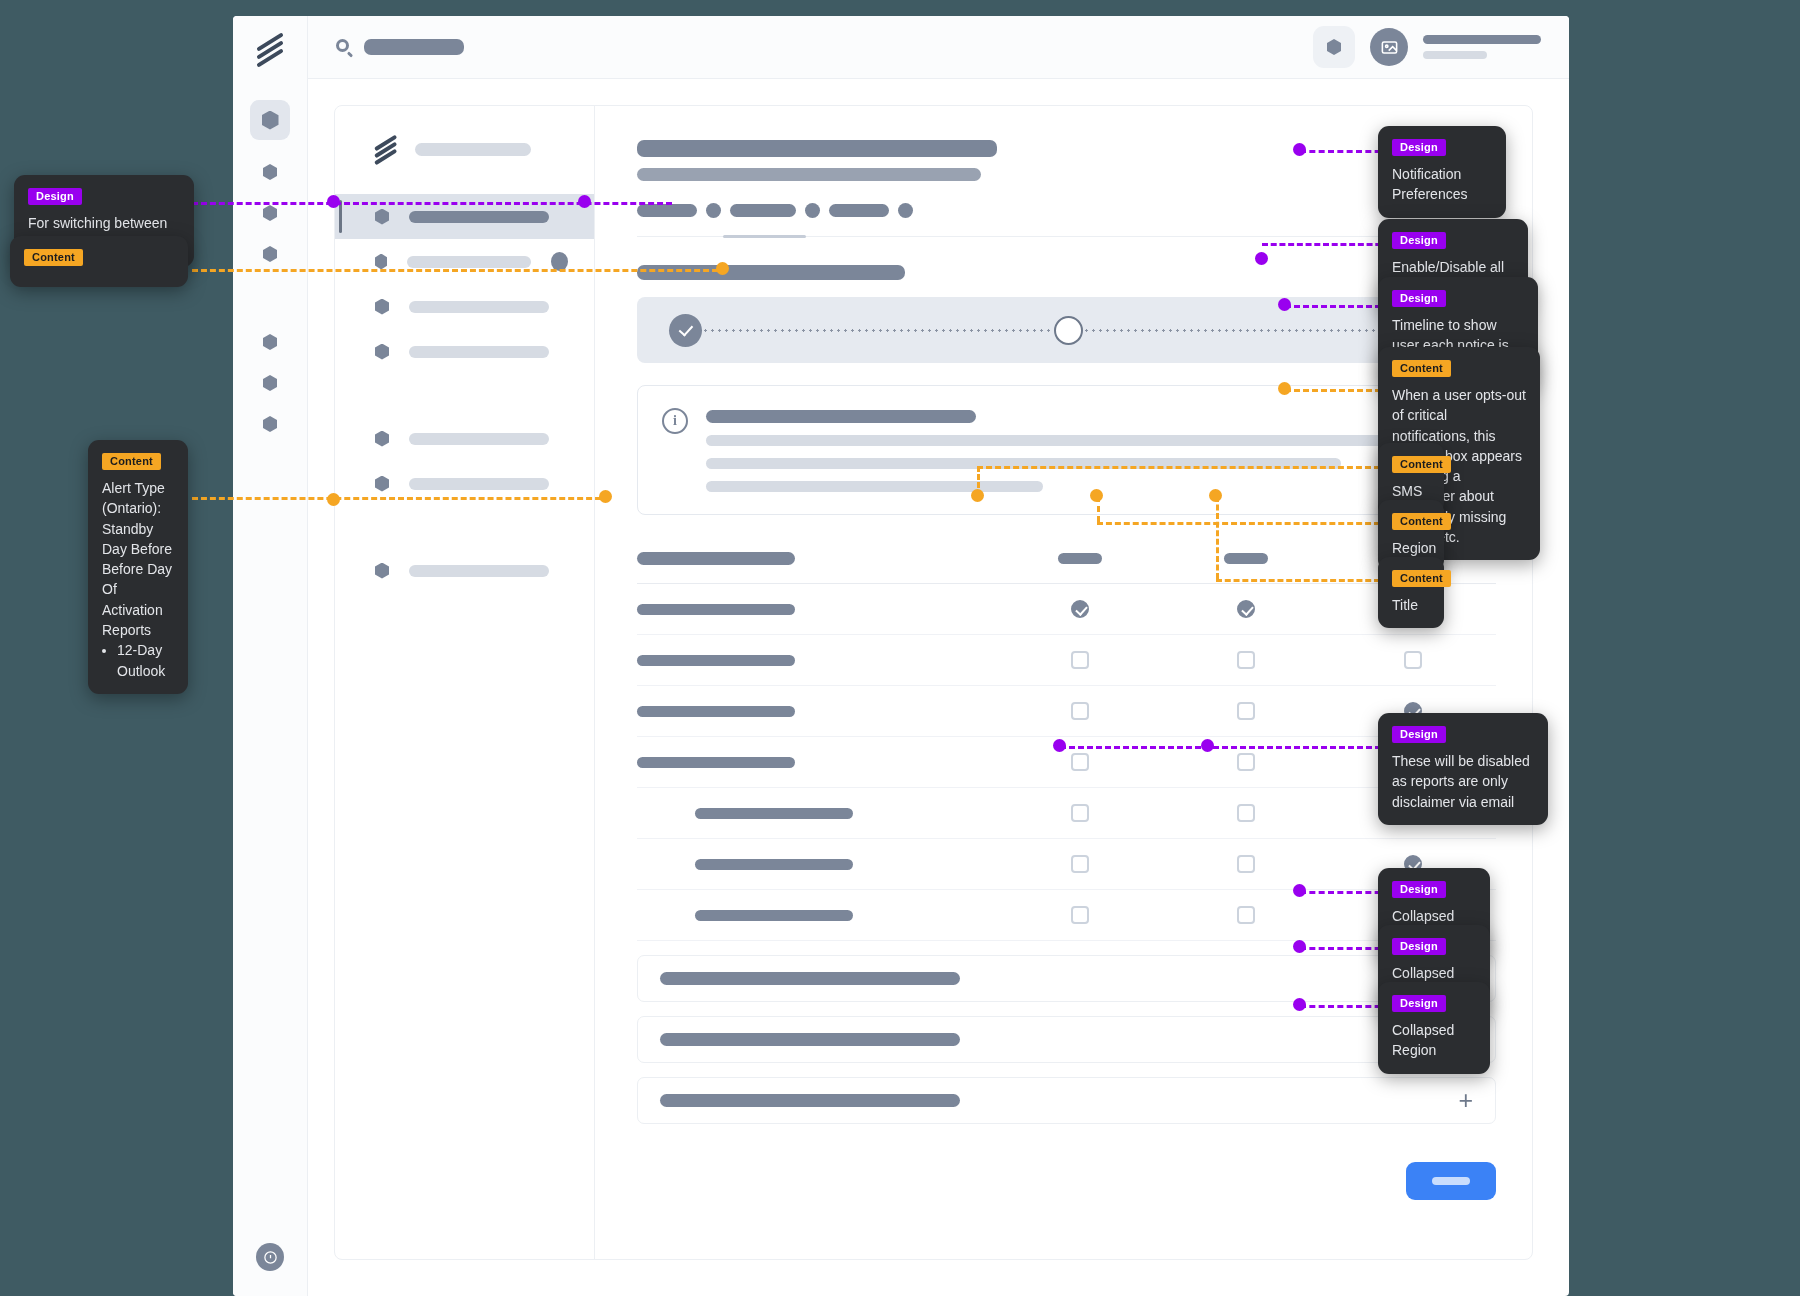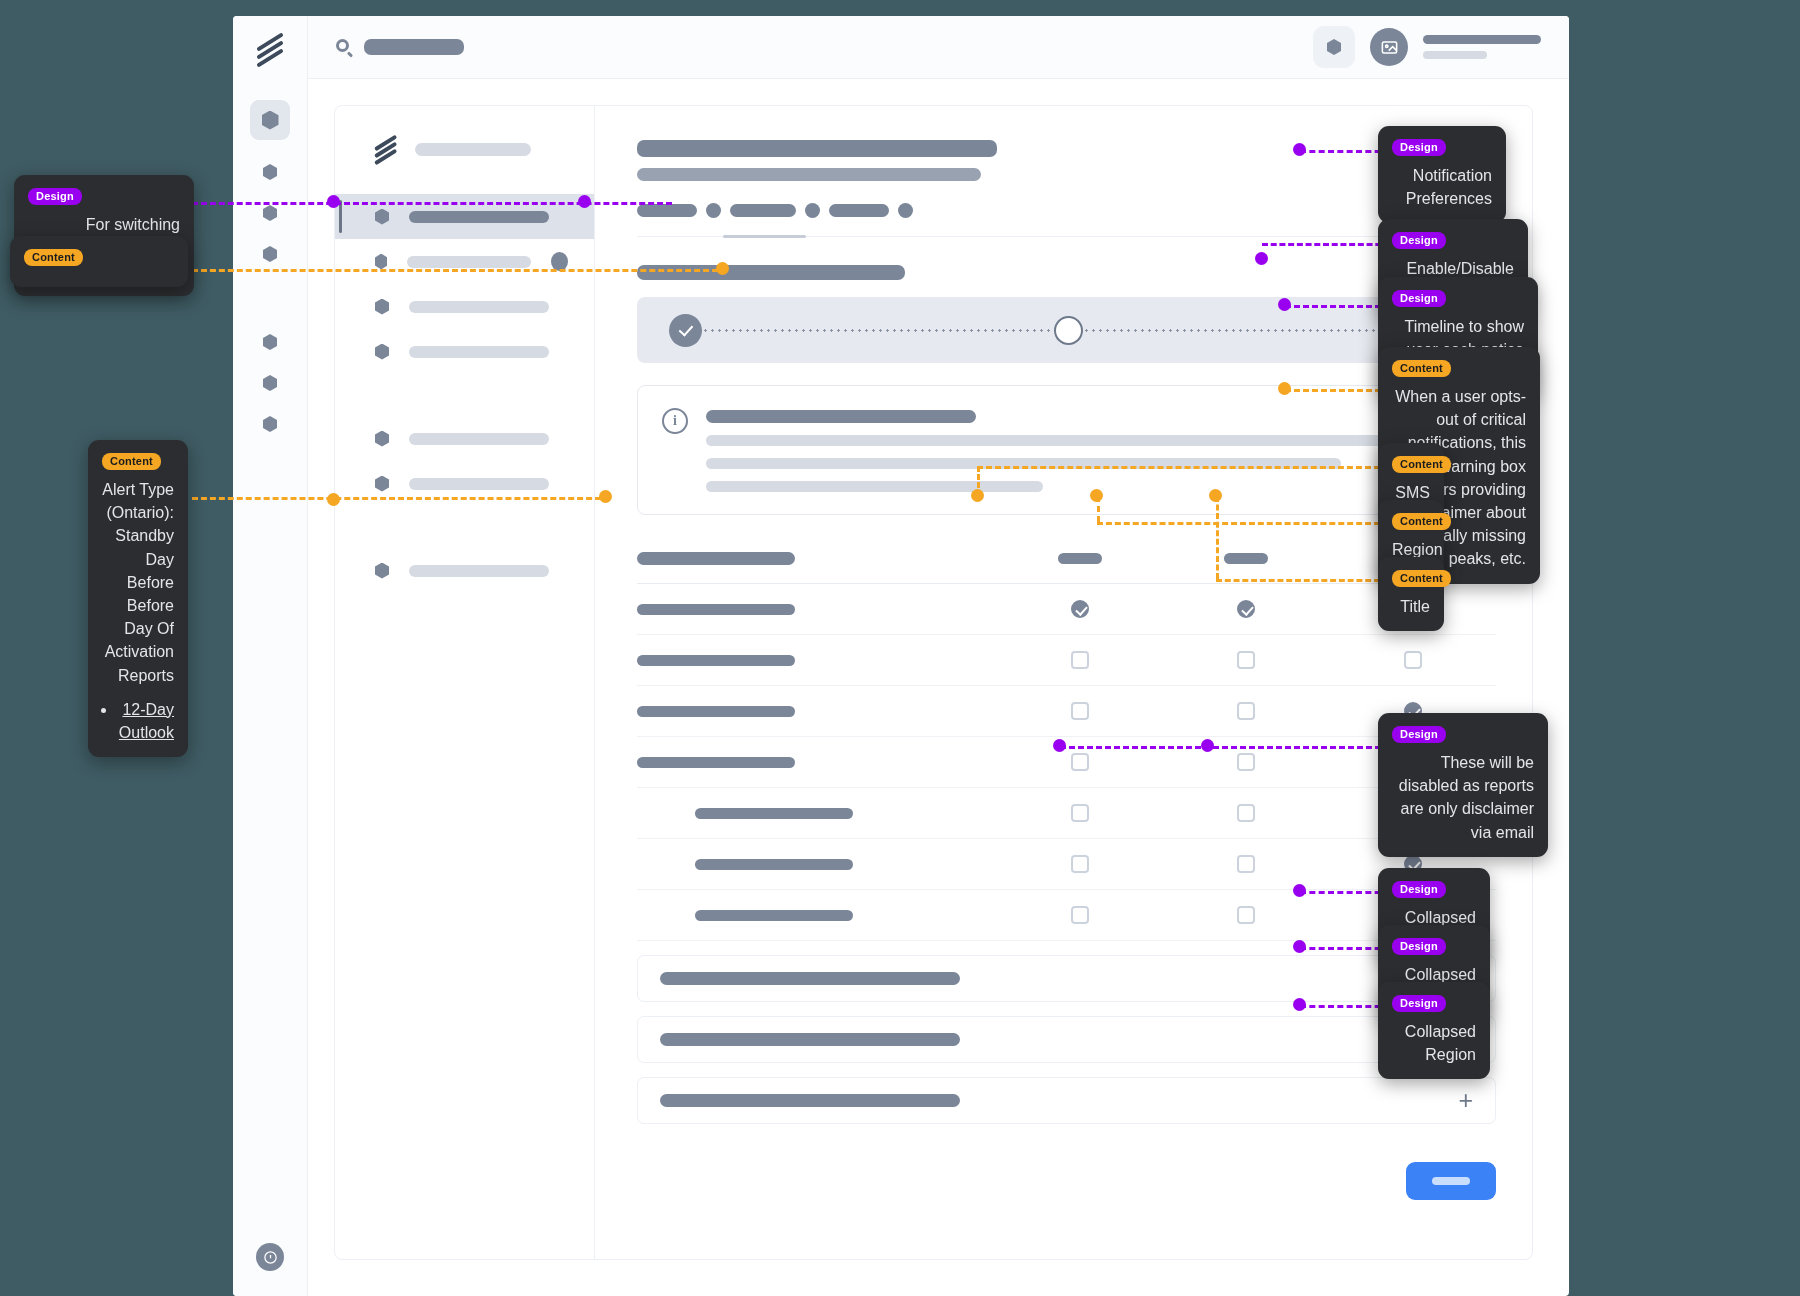--- a/index.html
+++ b/index.html
@@ -204,28 +204,28 @@
          display: flex; align-items: center; justify-content: center; }
   .cta .ph { width: 38px; height: 8px; background: #c9ddfd; border-radius: 5px; }
 
   
   .note {
     position: absolute; background: #2b2d30; border-radius: 11px;
     padding: 11px 14px 13px 14px; color: #e7e9ec;
     box-shadow: 0 5px 18px rgba(0,0,0,.35);
   }
   .note .tag {
-    display: inline-block; border-radius: 8px; padding: 2px 8px 3px;
+    display: inline-block; border-radius: 2px; padding: 2px 8px 3px;
     font-size: 11px; font-weight: bold; letter-spacing: .2px;
     margin-bottom: 8px;
   }
   .tag.design { background: #9900ef; color: #fff; }
   .tag.content { background: #f5a623; color: #1b1c1e; }
-  .note .body { font-size: 16px; line-height: 1.45; color: #e3e5e9; text-align: right; }
-  .note .body ul { margin: 11px 0 0 15px; text-decoration: underline; }
+  .note .body { font-size: 14px; line-height: 1.45; color: #e3e5e9; }
+  .note .body ul { margin: 0 0 0 15px; }
 
   
   .conn { position: absolute; height: 0; border-top: 3px dashed #9900ef; }
   .conn.orange { border-top-color: #f5a623; }
   .connv { position: absolute; width: 0; border-left: 3px dashed #f5a623; }
   .dot {
     position: absolute; width: 13px; height: 13px; border-radius: 50%;
     background: #9900ef;
   }
   .dot.orange { background: #f5a623; }

